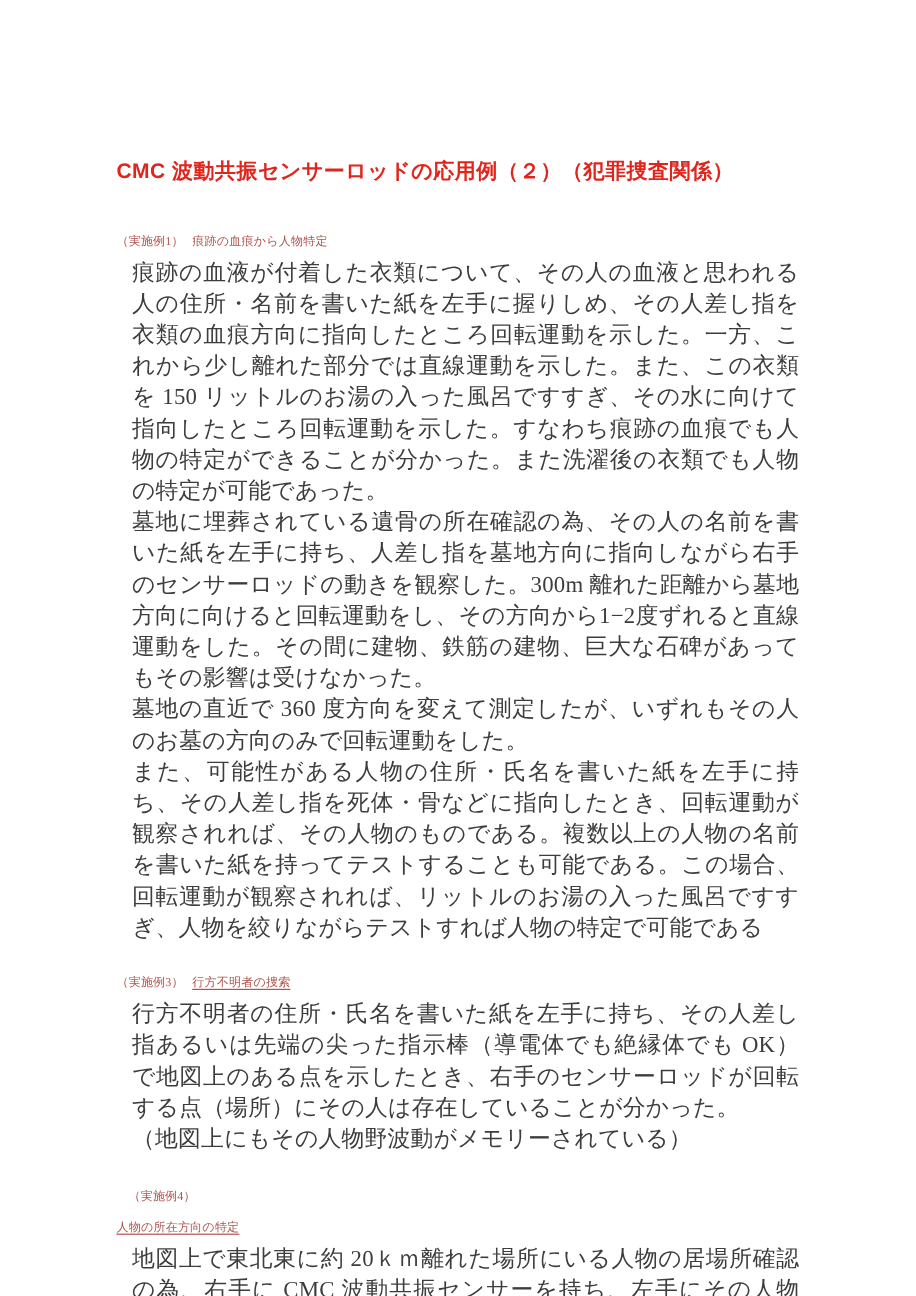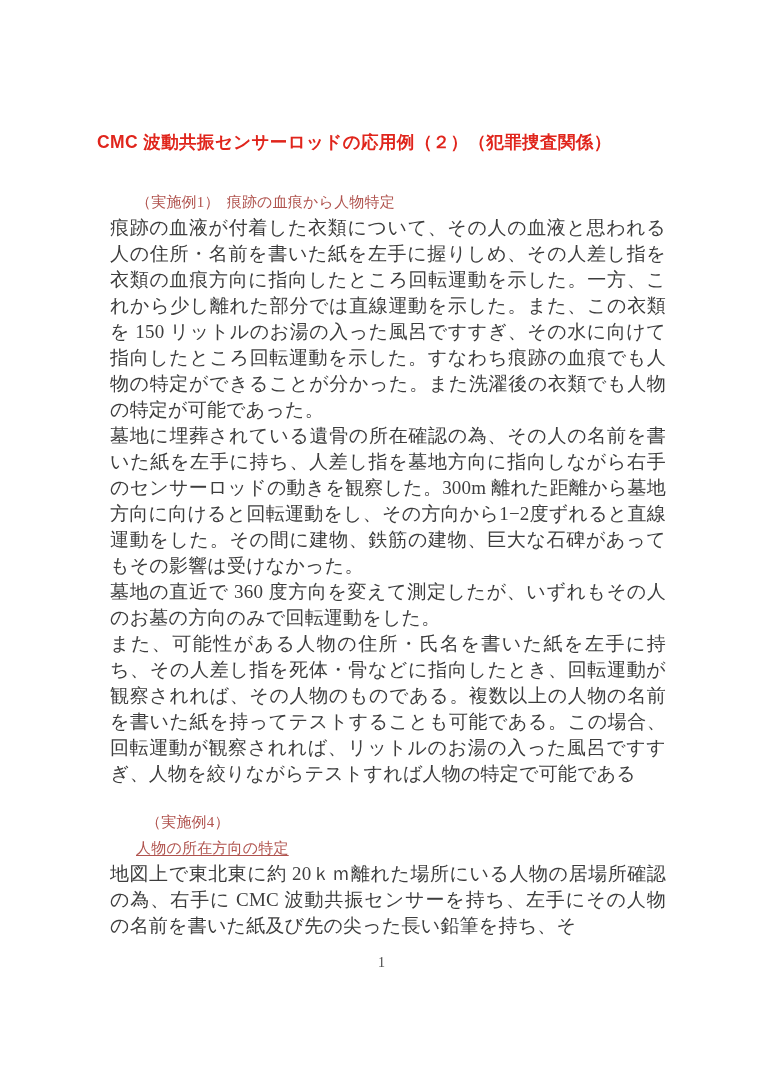--- a/index.html
+++ b/index.html
@@ -28,25 +28,24 @@
     line-height:22px;
     letter-spacing:0.4px;
     color:var(--title-red);
   }
   .section{margin:0;}
   .sec-1{margin-top:36px;}
   .sec-2{margin-top:0px;}
   .sec-3{margin-top:20px;}
   .sec-4{margin-top:22px;}
   .sec-head{
-    font-size:15px;
+    font-size:10px;
     line-height:26px;
     color:var(--head-red);
     letter-spacing:0.2px;
-    margin-left:39px;
   }
   .sec-label{margin-right:7px;}
   .sec-head .u{
     text-decoration:underline;
     text-underline-offset:2px;
   }
   .sec-head-block{display:block;}
   .sec-label-block{display:block;margin-right:0;padding-left:10px;}
   .sec-4 .sec-subtitle{display:inline-block;}
   .para{
@@ -79,20 +78,27 @@
     </div>
     <p class="para">痕跡の血液が付着した衣類について、その人の血液と思われる人の住所・名前を書いた紙を左手に握りしめ、その人差し指を衣類の血痕方向に指向したところ回転運動を示した。一方、これから少し離れた部分では直線運動を示した。また、この衣類を 150 リットルのお湯の入った風呂ですすぎ、その水に向けて指向したところ回転運動を示した。すなわち痕跡の血痕でも人物の特定ができることが分かった。また洗濯後の衣類でも人物の特定が可能であった。</p>
   </section>
 
   <section class="section sec-2">
     <p class="para">墓地に埋葬されている遺骨の所在確認の為、その人の名前を書いた紙を左手に持ち、人差し指を墓地方向に指向しながら右手のセンサーロッドの動きを観察した。300m 離れた距離から墓地方向に向けると回転運動をし、その方向から1−2度ずれると直線運動をした。その間に建物、鉄筋の建物、巨大な石碑があってもその影響は受けなかった。</p>
     <p class="para">墓地の直近で 360 度方向を変えて測定したが、いずれもその人のお墓の方向のみで回転運動をした。</p>
     <p class="para">また、可能性がある人物の住所・氏名を書いた紙を左手に持ち、その人差し指を死体・骨などに指向したとき、回転運動が観察されれば、その人物のものである。複数以上の人物の名前を書いた紙を持ってテストすることも可能である。この場合、回転運動が観察されれば、リットルのお湯の入った風呂ですすぎ、人物を絞りながらテストすれば人物の特定で可能である</p>
   </section>
 
+  <section class="section sec-3">
+    <div class="sec-head">
+      <span class="sec-label">（実施例3）</span><span class="sec-subtitle u">行方不明者の捜索</span>
+    </div>
+    <p class="para">行方不明者の住所・氏名を書いた紙を左手に持ち、その人差し指あるいは先端の尖った指示棒（導電体でも絶縁体でも OK）で地図上のある点を示したとき、右手のセンサーロッドが回転する点（場所）にその人は存在していることが分かった。</p>
+    <p class="para no-justify">（地図上にもその人物野波動がメモリーされている）</p>
+  </section>
 
   <section class="section sec-4">
     <div class="sec-head">
       <span class="sec-label sec-label-block">（実施例4）</span>
       <span class="sec-subtitle u sec-head-block">人物の所在方向の特定</span>
     </div>
     <p class="para">地図上で東北東に約 20ｋｍ離れた場所にいる人物の居場所確認の為、右手に CMC 波動共振センサーを持ち、左手にその人物の名前を書いた紙及び先の尖った長い鉛筆を持ち、そ</p>
   </section>
 
   <div class="page-number">1</div>

